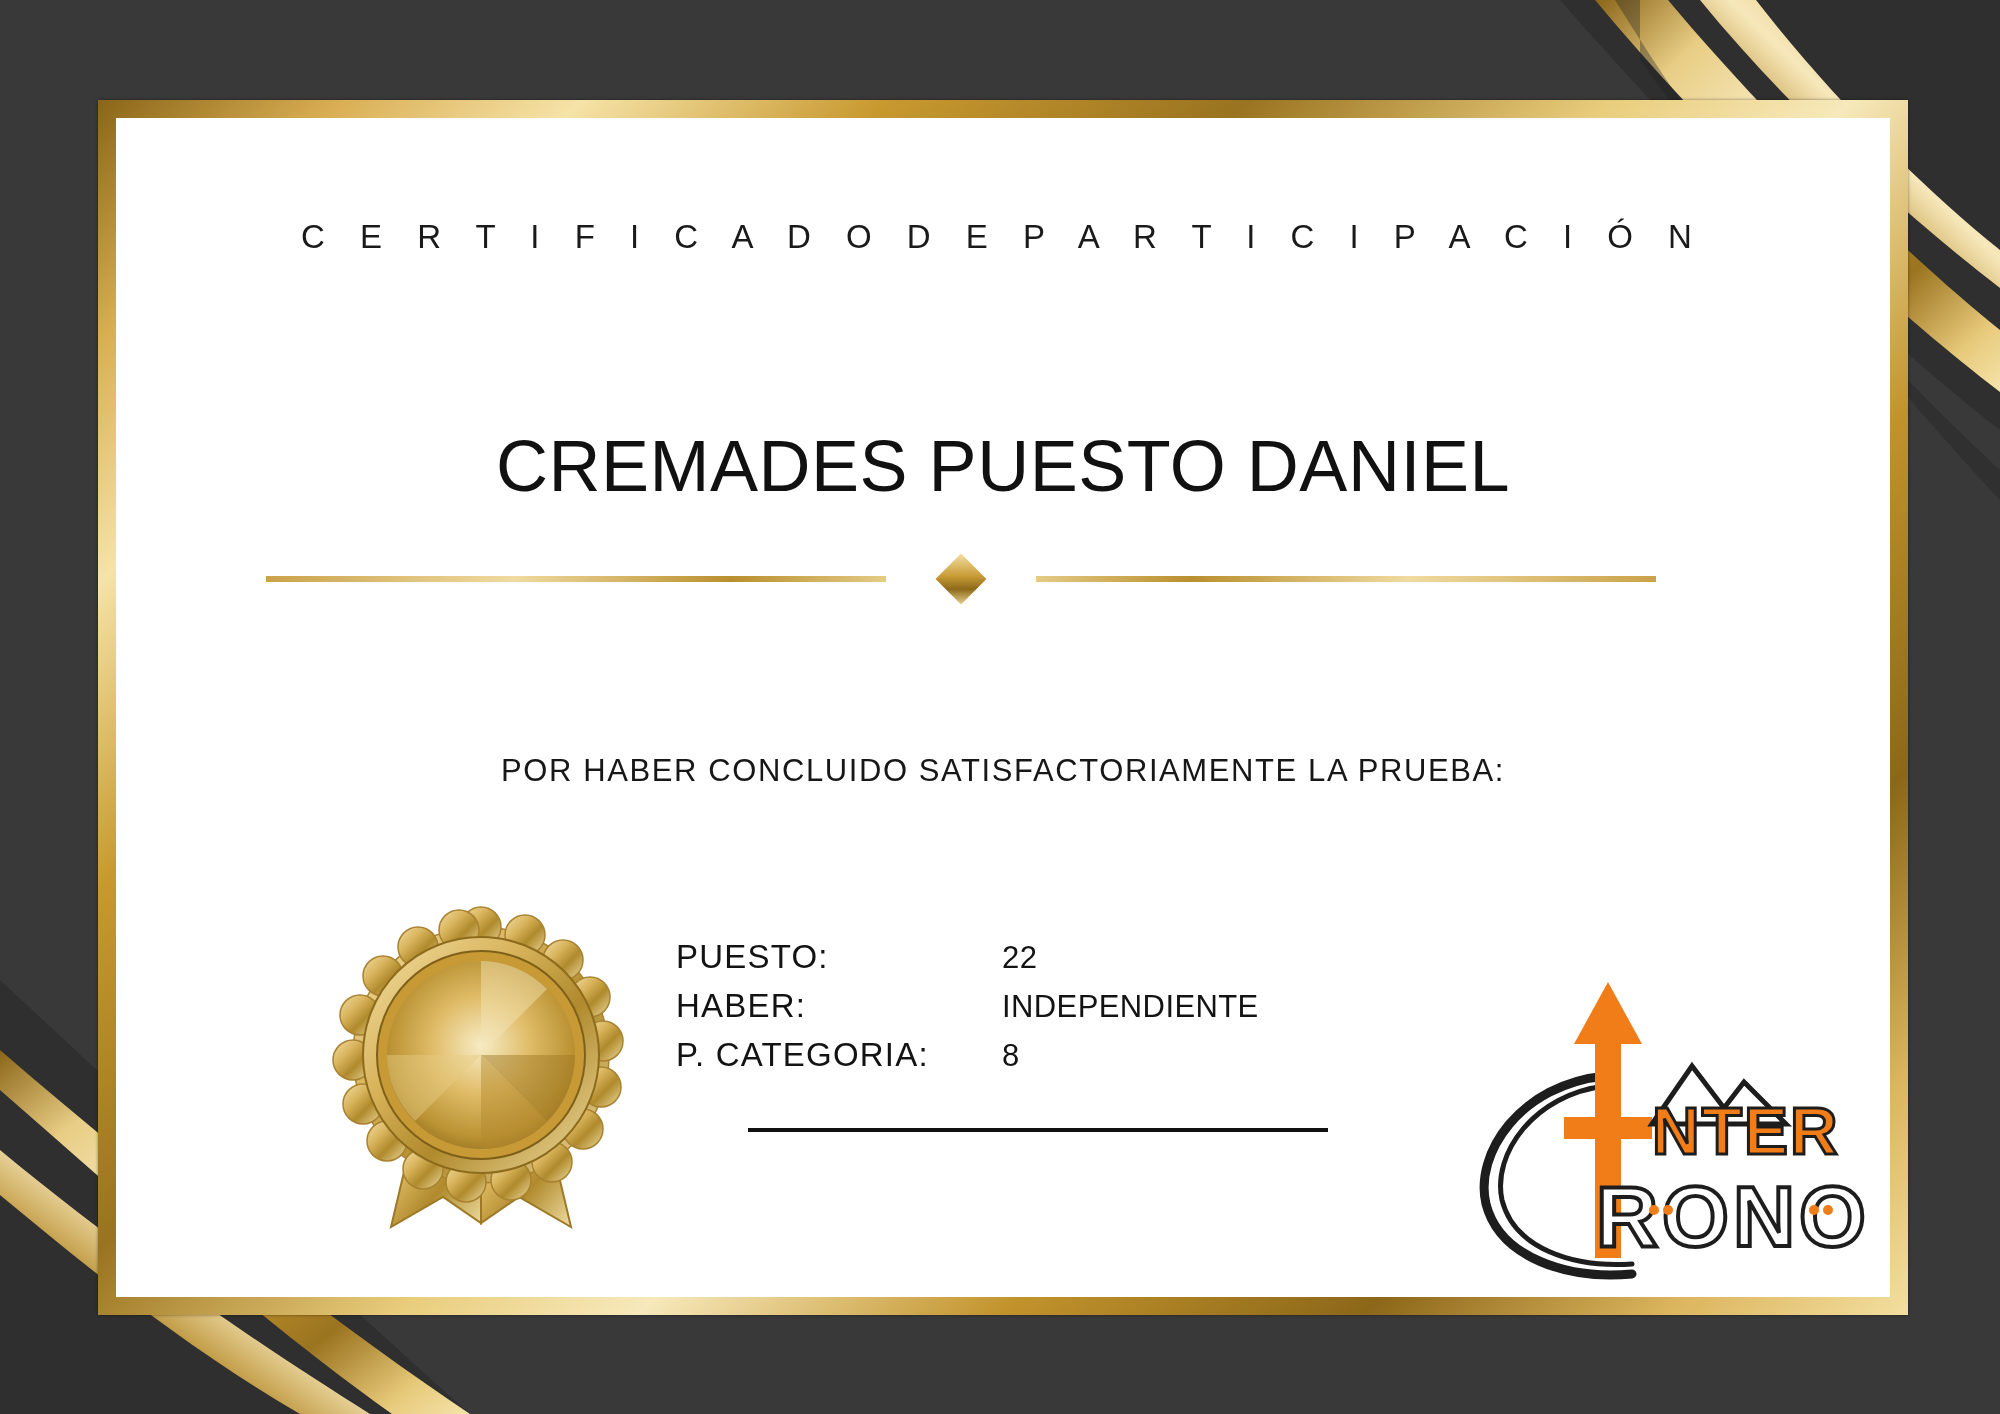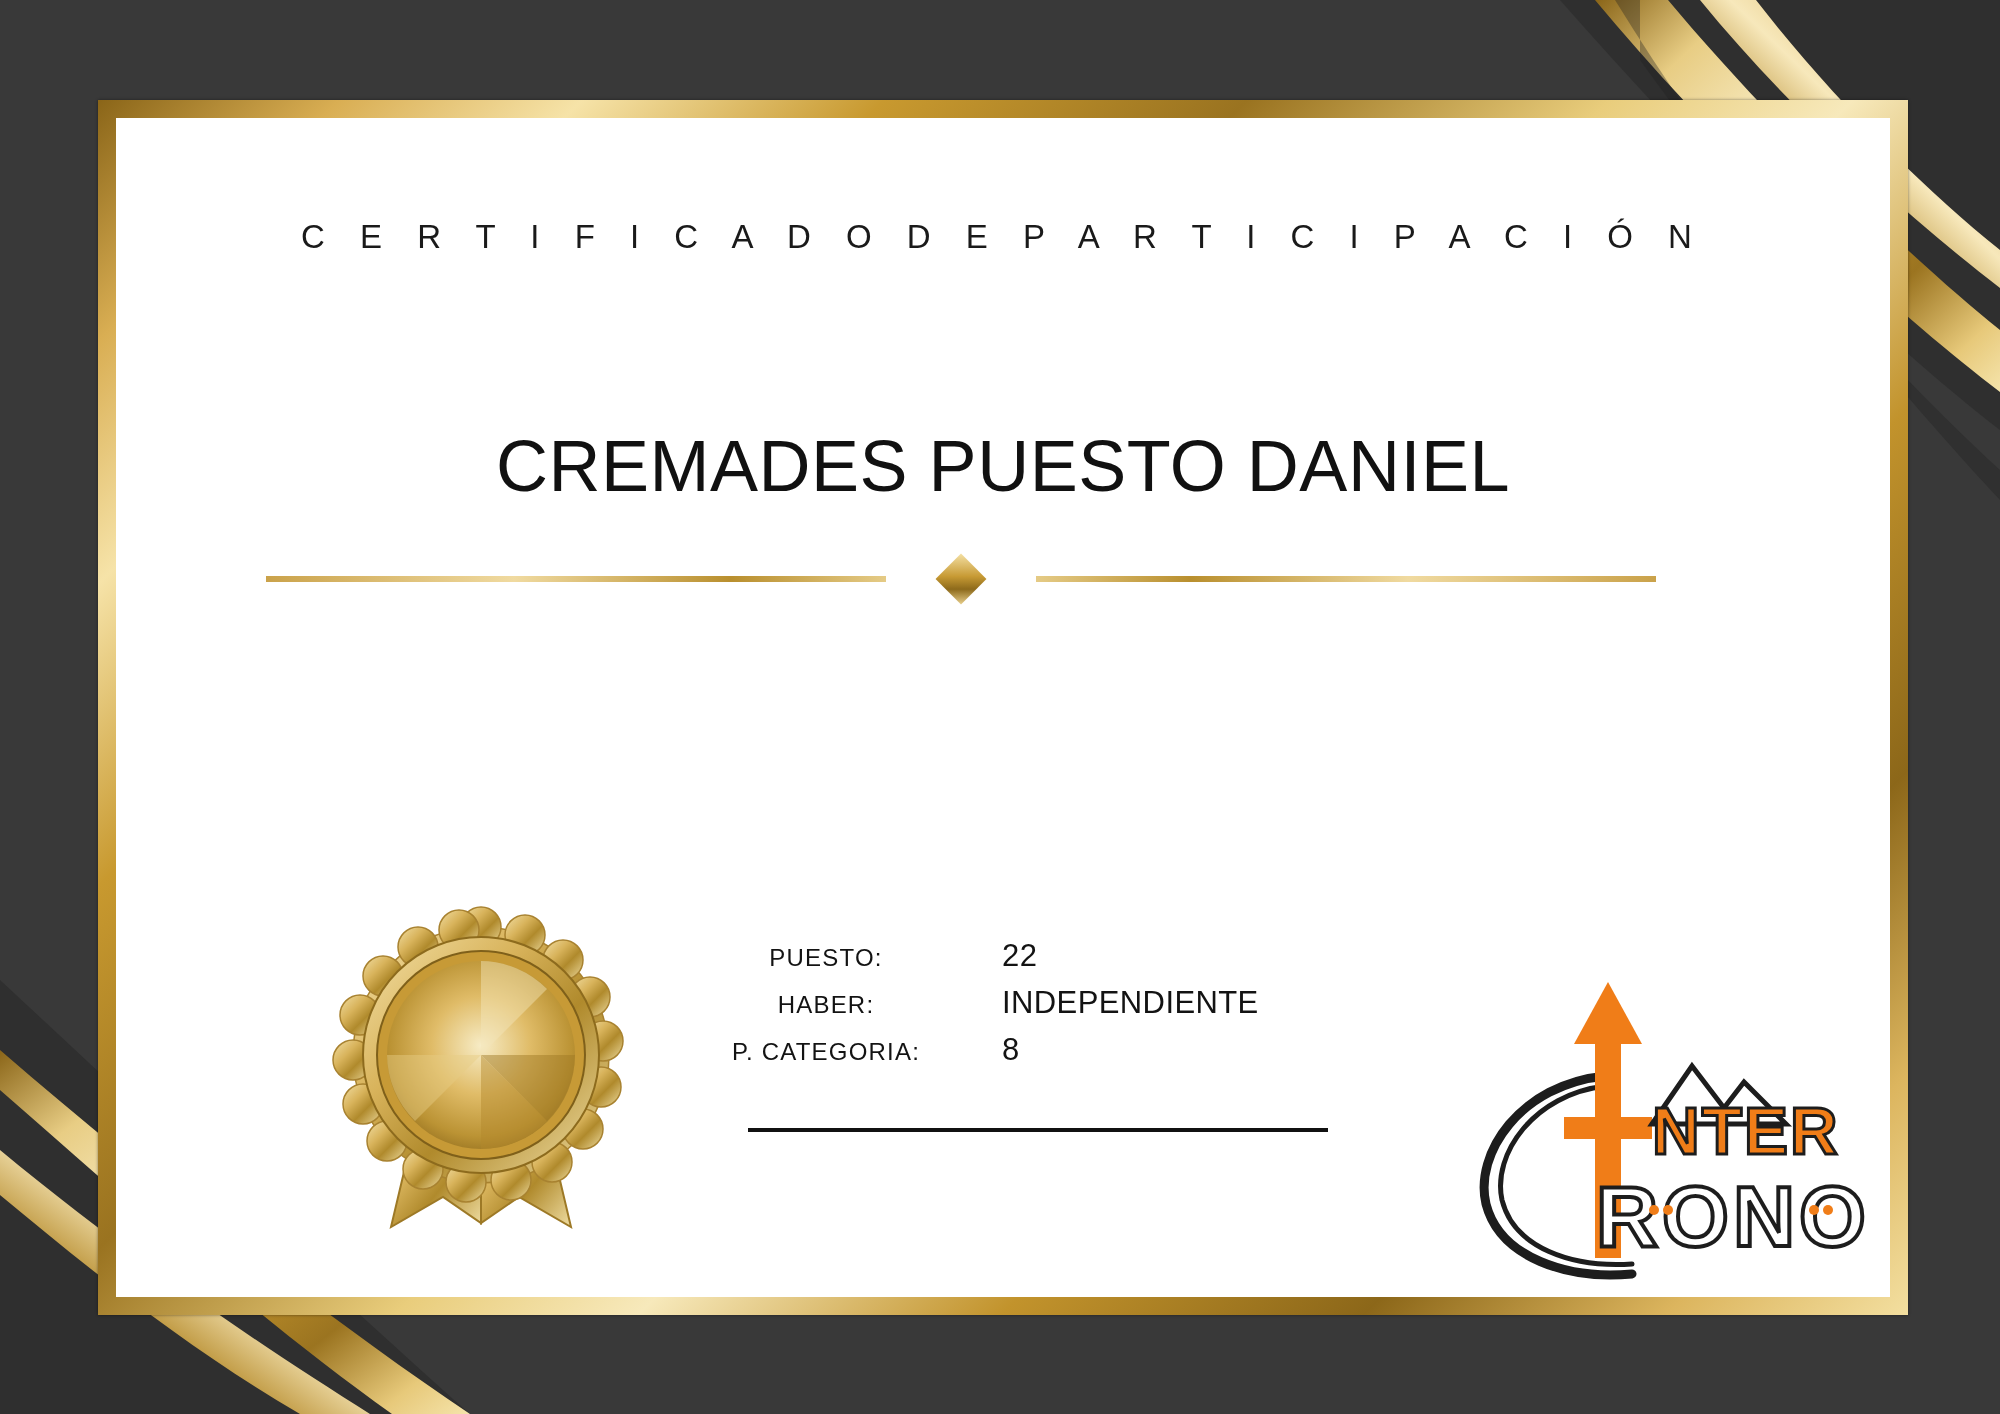--- a/index.html
+++ b/index.html
@@ -148,22 +148,22 @@
     left: 560px;
     width: 640px;
   }
   .result-row {
     display: flex;
     align-items: baseline;
     margin-bottom: 11px;
   }
   .result-label {
     width: 300px;
-    text-align: center;
-    font-size: 24px;
+    text-align: left;
+    font-size: 33px;
     letter-spacing: 1.2px;
     color: #131313;
   }
   .result-value {
     margin-left: 26px;
     font-size: 31px;
     color: #131313;
     letter-spacing: 0.4px;
   }
   .signature-line {
@@ -250,20 +250,21 @@
     <div class="cert-title">C E R T I F I C A D O   D E   P A R T I C I P A C I Ó N</div>
 
     <div class="recipient-name">CREMADES PUESTO DANIEL</div>
 
     <div class="divider">
       <div class="bar left"></div>
       <div class="diamond"></div>
       <div class="bar right"></div>
     </div>
 
+    <div class="subtitle">POR HABER CONCLUIDO SATISFACTORIAMENTE LA PRUEBA:</div>
 
     <div class="results">
       <div class="result-row">
         <div class="result-label">PUESTO:</div>
         <div class="result-value">22</div>
       </div>
       <div class="result-row">
         <div class="result-label">HABER:</div>
         <div class="result-value">INDEPENDIENTE</div>
       </div>

